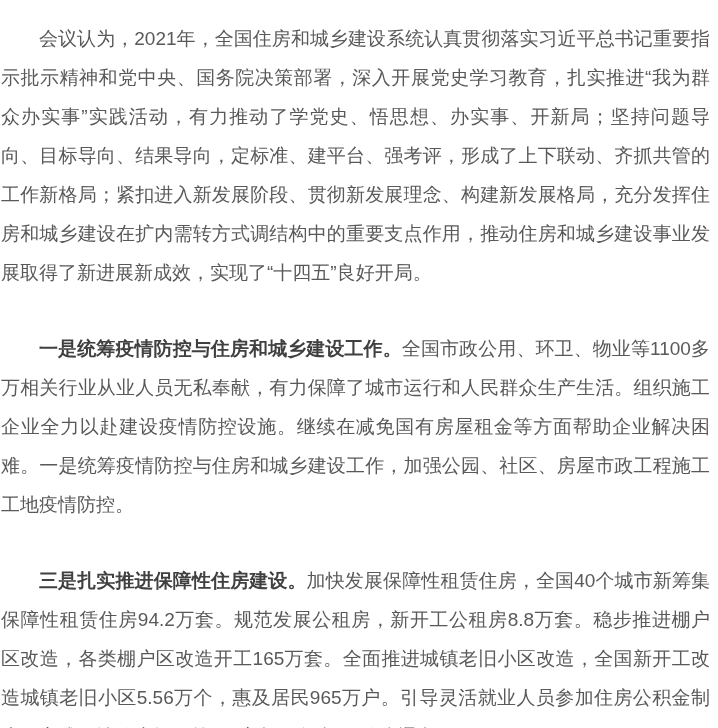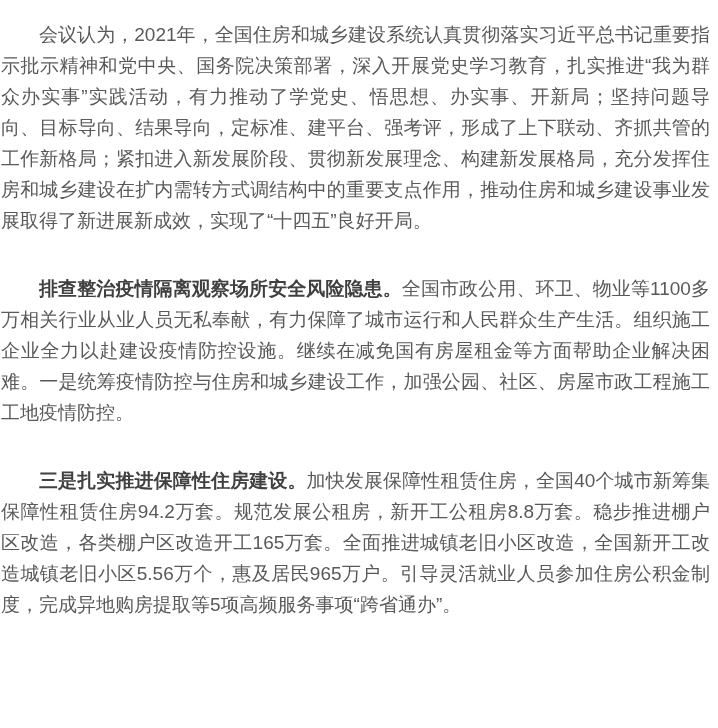--- a/index.html
+++ b/index.html
@@ -14,21 +14,21 @@
     font-family: "Liberation Sans", "DejaVu Sans", sans-serif;
   }
   .article {
     box-sizing: border-box;
     width: 718px;
     padding: 19px 3px 0 1px;
   }
   .para {
     margin: 0 5px 37px 0;
     font-size: 19px;
-    line-height: 31px;
+    line-height: 39px;
     color: #595959;
     text-align: justify;
     text-justify: inter-ideograph;
     text-indent: 2em;
     word-break: break-all;
   }
   .para:last-child {
     margin-bottom: 0;
   }
   .para .lead {
@@ -36,18 +36,18 @@
     color: #404040;
   }
 </style>
 </head>
 <body>
 
 <div class="article">
 
   <p class="para"><span class="lead"></span><span class="body-text">会议认为，2021年，全国住房和城乡建设系统认真贯彻落实习近平总书记重要指示批示精神和党中央、国务院决策部署，深入开展党史学习教育，扎实推进“我为群众办实事”实践活动，有力推动了学党史、悟思想、办实事、开新局；坚持问题导向、目标导向、结果导向，定标准、建平台、强考评，形成了上下联动、齐抓共管的工作新格局；紧扣进入新发展阶段、贯彻新发展理念、构建新发展格局，充分发挥住房和城乡建设在扩内需转方式调结构中的重要支点作用，推动住房和城乡建设事业发展取得了新进展新成效，实现了“十四五”良好开局。</span></p>
 
-  <p class="para"><span class="lead">排查整治疫情隔离观察场所安全风险隐患。</span><span class="body-text">全国市政公用、环卫、物业等1100多万相关行业从业人员无私奉献，有力保障了城市运行和人民群众生产生活。组织施工企业全力以赴建设疫情防控设施。继续在减免国有房屋租金等方面帮助企业解决困难。一是统筹疫情防控与住房和城乡建设工作，加强公园、社区、房屋市政工程施工工地疫情防控。</span></p>
+  <p class="para"><span class="lead">一是统筹疫情防控与住房和城乡建设工作。</span><span class="body-text">全国市政公用、环卫、物业等1100多万相关行业从业人员无私奉献，有力保障了城市运行和人民群众生产生活。组织施工企业全力以赴建设疫情防控设施。继续在减免国有房屋租金等方面帮助企业解决困难。一是统筹疫情防控与住房和城乡建设工作，加强公园、社区、房屋市政工程施工工地疫情防控。</span></p>
 
 
   <p class="para"><span class="lead">三是扎实推进保障性住房建设。</span><span class="body-text">加快发展保障性租赁住房，全国40个城市新筹集保障性租赁住房94.2万套。规范发展公租房，新开工公租房8.8万套。稳步推进棚户区改造，各类棚户区改造开工165万套。全面推进城镇老旧小区改造，全国新开工改造城镇老旧小区5.56万个，惠及居民965万户。引导灵活就业人员参加住房公积金制度，完成异地购房提取等5项高频服务事项“跨省通办”。</span></p>
 
 </div>
 
 </body></html>

